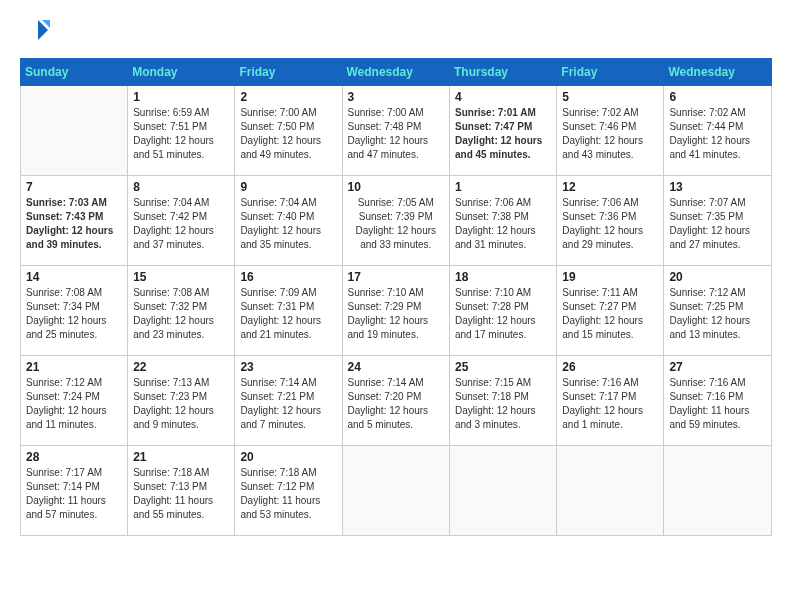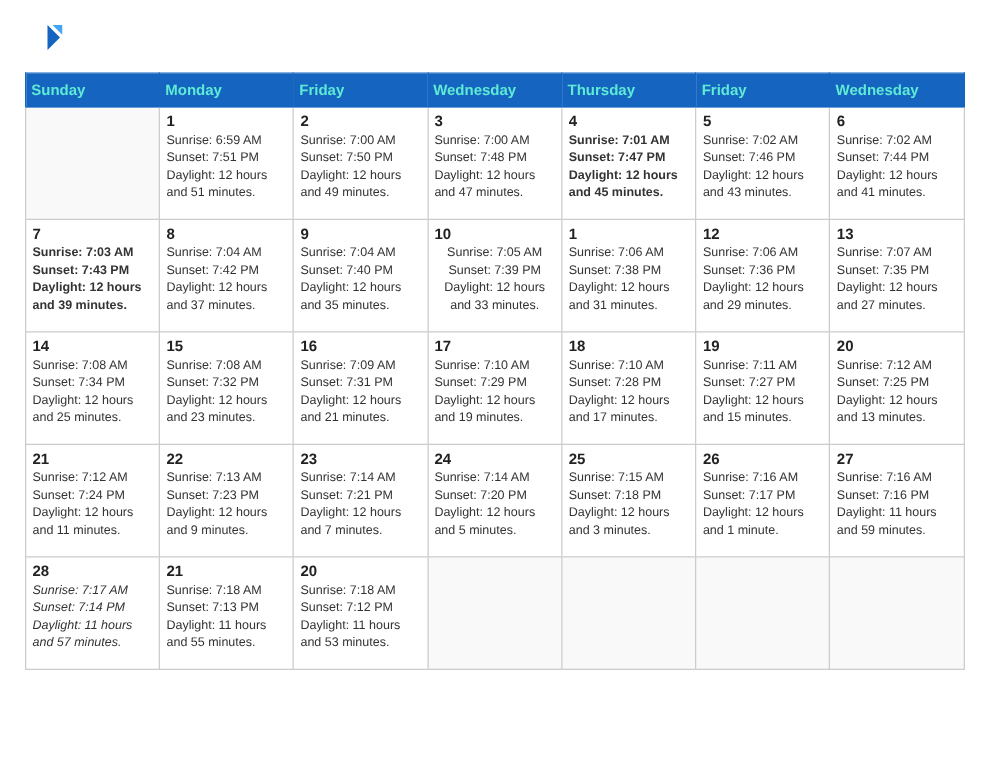--- a/index.html
+++ b/index.html
@@ -320,21 +320,21 @@
           <div class="day-number">27</div>
           <div class="day-info" style="white-space: pre-line;">Sunrise: 7:16 AM
 Sunset: 7:16 PM
 Daylight: 11 hours
 and 59 minutes.</div>
         </td>
       </tr>
       <tr>
         <td>
           <div class="day-number">28</div>
-          <div class="day-info" style="white-space: pre-line; font-style: italic;">Sunrise: 7:17 AM
+          <div class="day-info" style="white-space: pre-line;">Sunrise: 7:17 AM
 Sunset: 7:14 PM
 Daylight: 11 hours
 and 57 minutes.</div>
         </td>
         <td>
           <div class="day-number">21</div>
           <div class="day-info" style="white-space: pre-line;">Sunrise: 7:18 AM
 Sunset: 7:13 PM
 Daylight: 11 hours
 and 55 minutes.</div>

